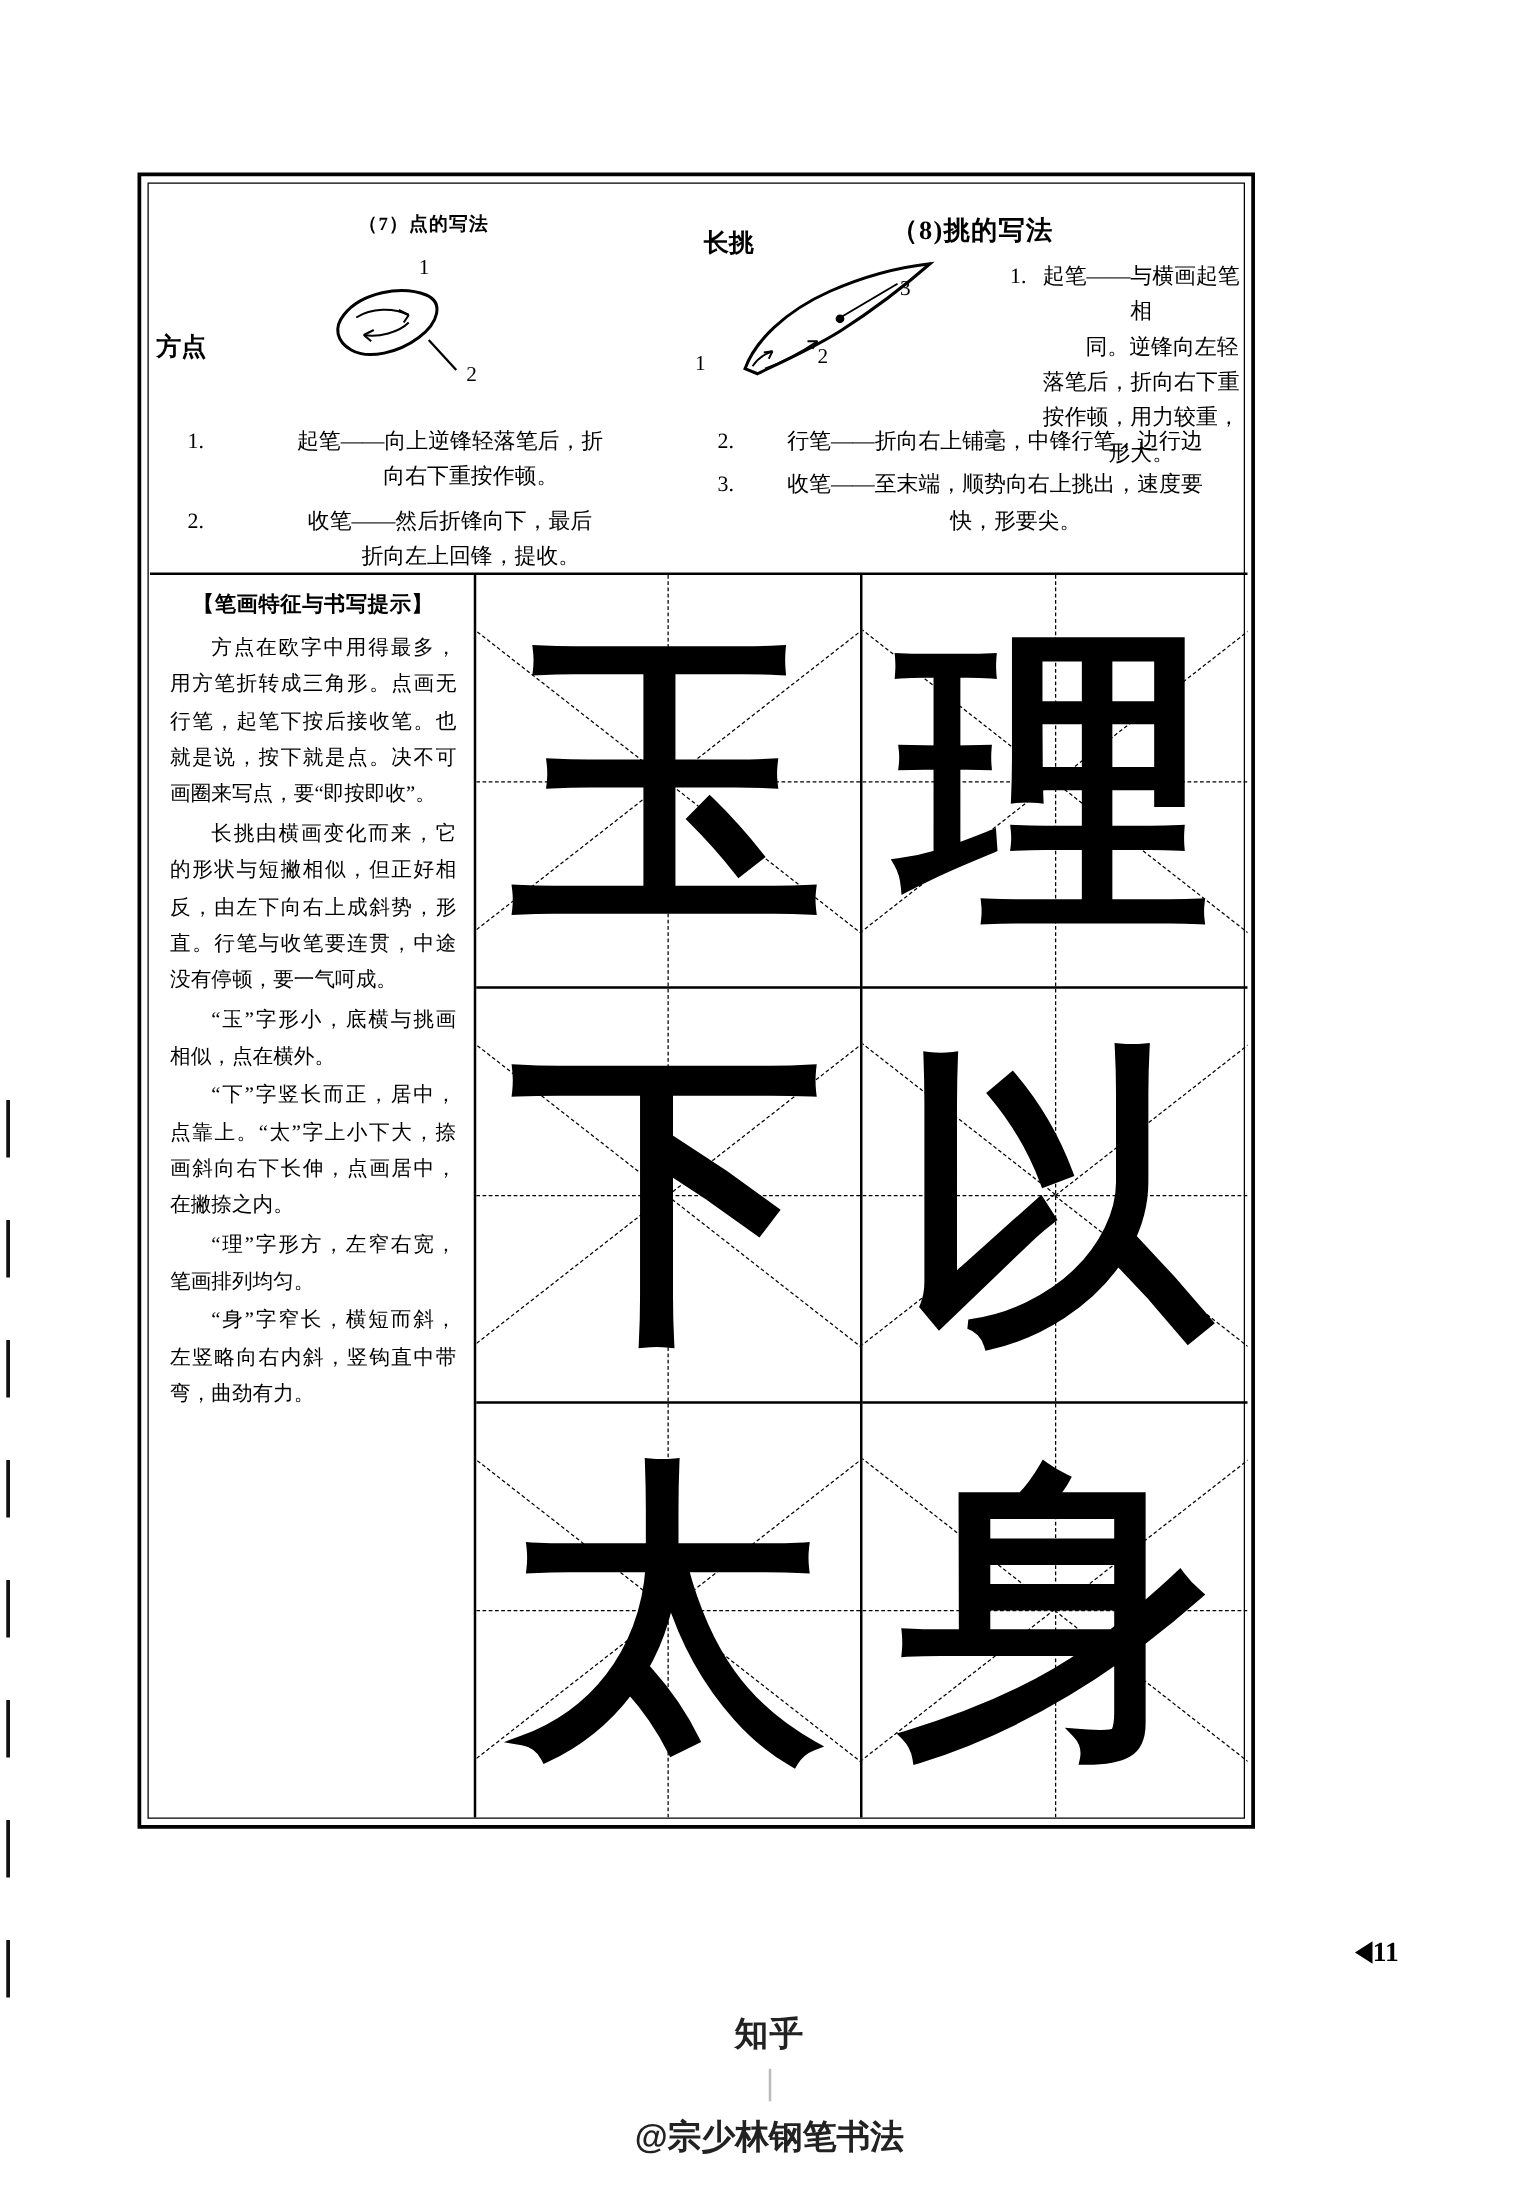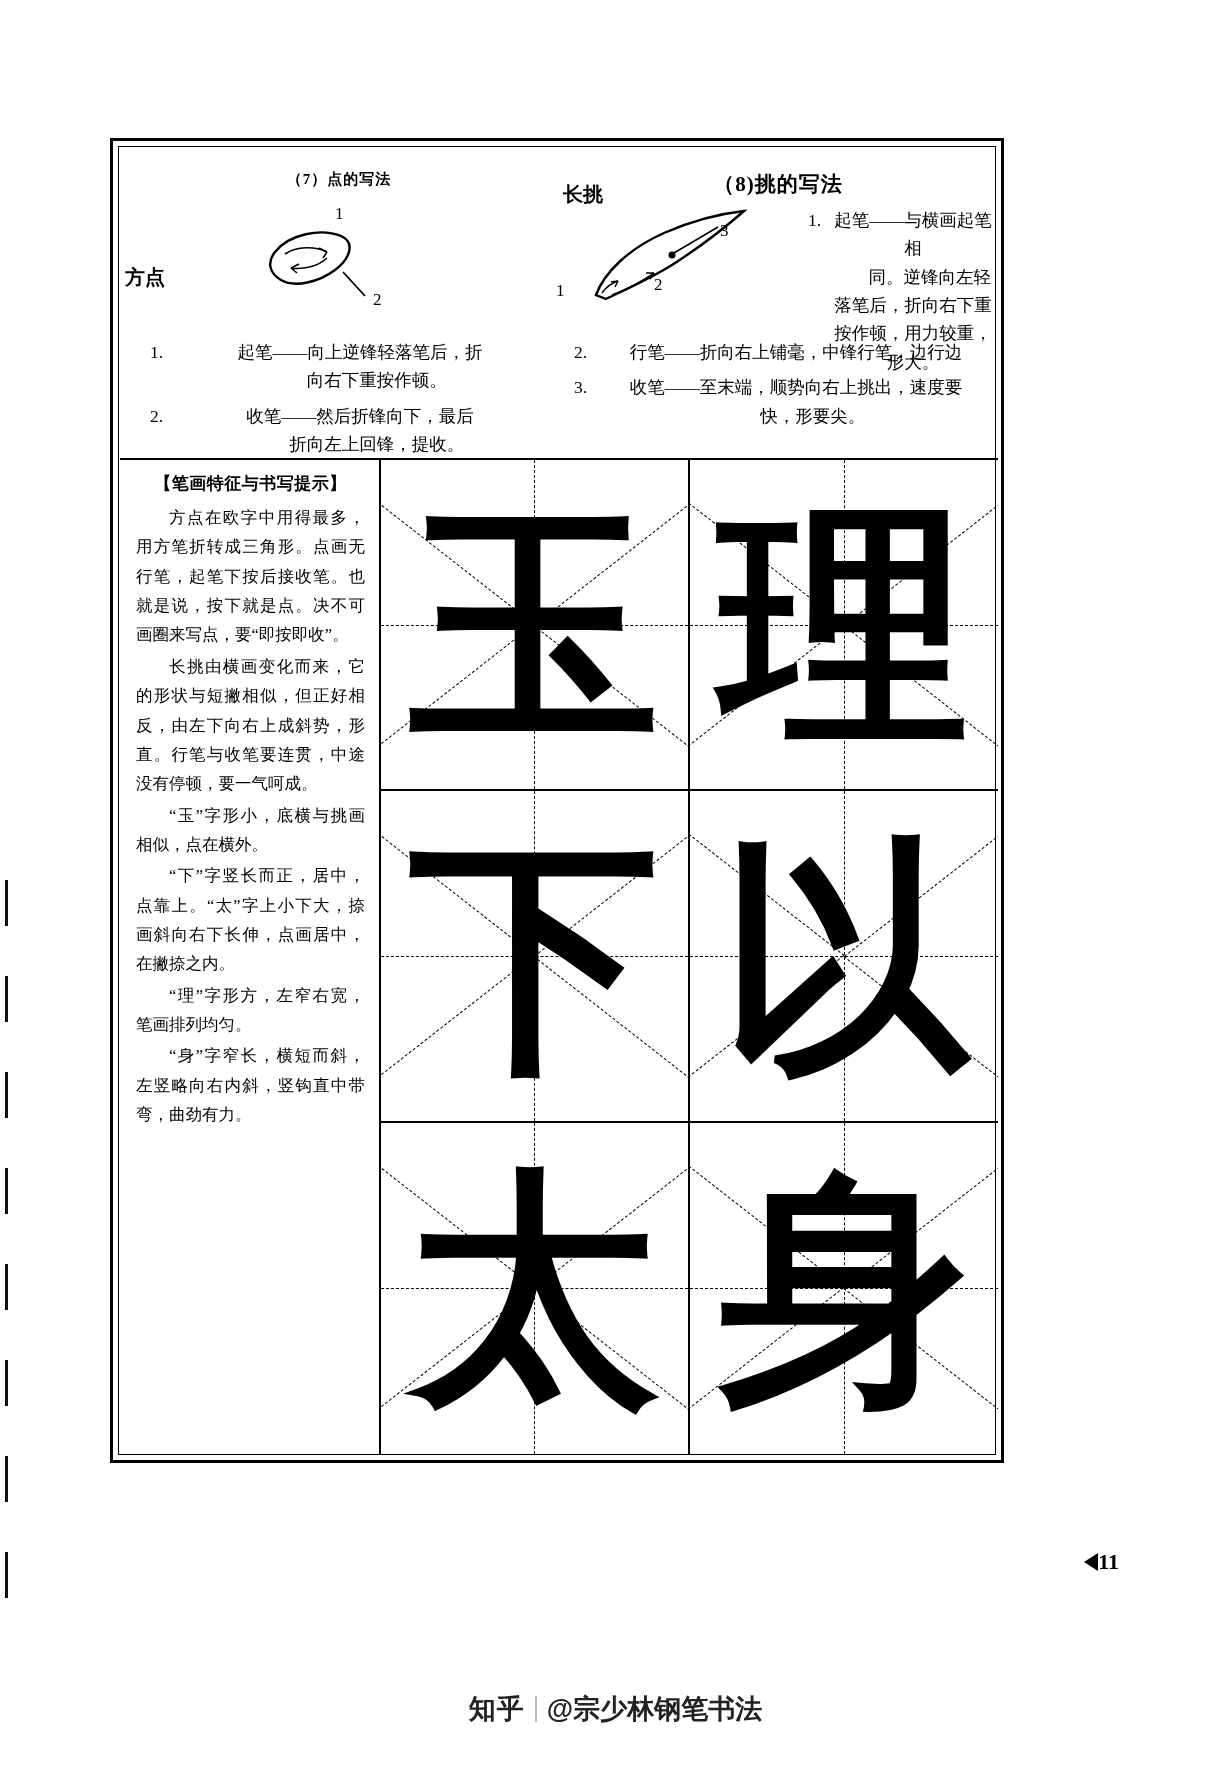--- a/index.html
+++ b/index.html
@@ -269,20 +269,21 @@
     right: 0;
     bottom: 40px;
     display: flex;
     align-items: center;
     justify-content: center;
     gap: 10px;
     font-size: 27px;
     font-weight: bold;
     color: #222;
     font-family: "Liberation Sans", sans-serif;
+    flex-direction: column;
   }
   .zh-logo {
     font-size: 27px;
     font-weight: bold;
     letter-spacing: 1px;
     color: #222;
   }
   .footer .sep {
     width: 2px; height: 26px; background: #bbb;
   }

